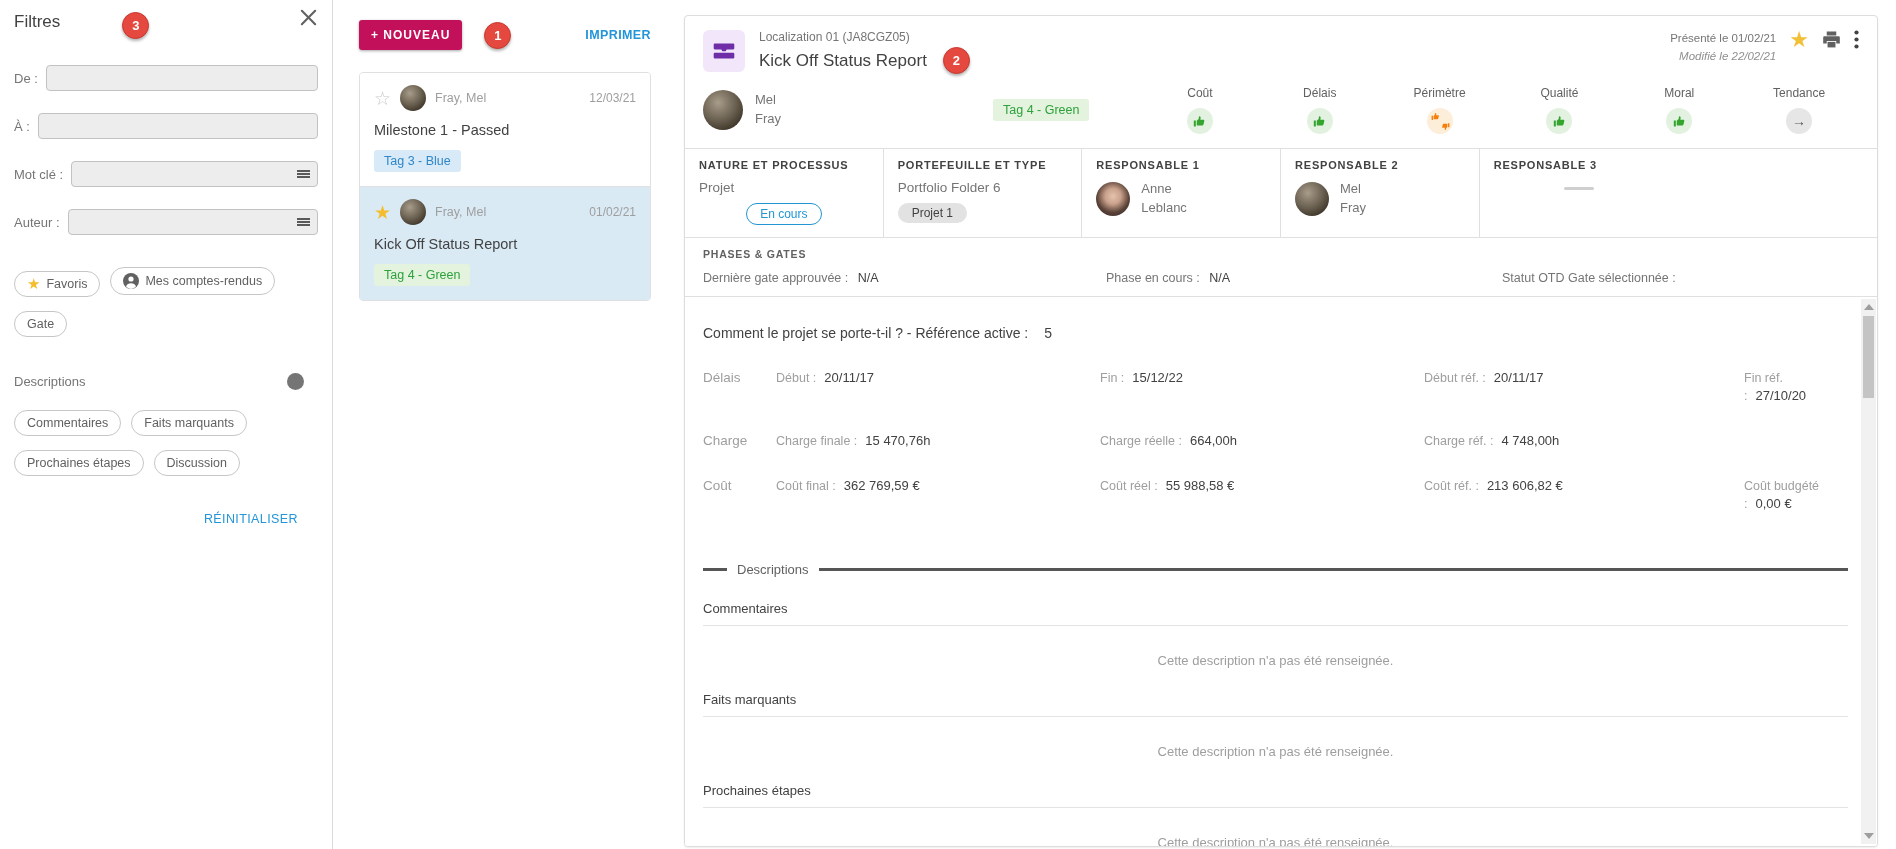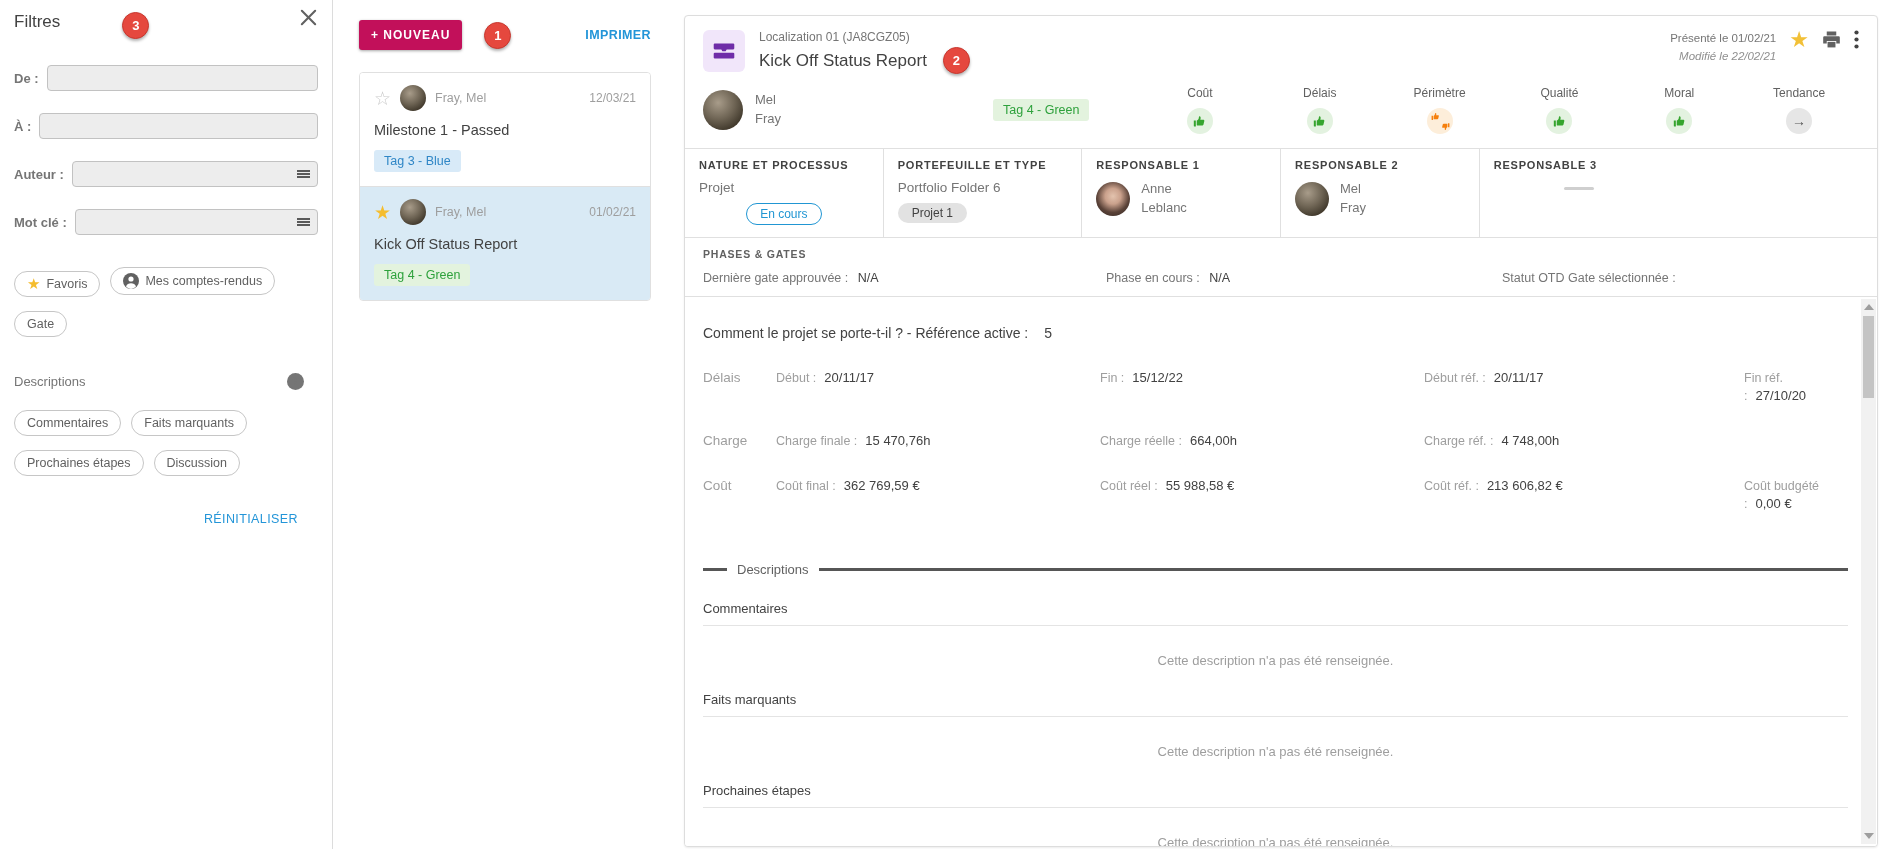--- a/index.html
+++ b/index.html
@@ -11,21 +11,21 @@
   .filters{width:333px;min-width:333px;border-right:1px solid #dcdcdc;position:relative;
            padding:12px 14px 0 14px;background:#fff;}
   .f-close{position:absolute;top:6px;right:12px;background:none;border:none;cursor:pointer;padding:2px;}
   .f-title-row{display:flex;align-items:flex-start;margin-bottom:26px;}
   .f-title{font-size:17px;font-weight:normal;color:#424242;margin:0;}
   .badge{width:27px;height:27px;border-radius:50%;background:#e5483e;border:1px solid #c8372e;color:#fff;
          font-size:13px;font-weight:bold;display:inline-flex;align-items:center;justify-content:center;
          box-shadow:0 2px 3px rgba(0,0,0,.3);flex:none;}
   .f-title-row .badge{margin-left:62px;}
   .f-row{display:flex;align-items:center;margin-bottom:22px;}
-  .f-row label{font-size:13px;color:#757575;margin-right:8px;white-space:nowrap;font-weight:bold;}
+  .f-row label{font-size:13px;color:#757575;margin-right:8px;white-space:nowrap;}
   .f-input{flex:1;height:26px;background:#ededed;border:1px solid #c2c2c2;border-radius:4px;position:relative;cursor:text;}
   .menu-lines{position:absolute;right:7px;top:8px;width:13px;height:8px;
               border-top:2px solid #5a5a5a;border-bottom:2px solid #5a5a5a;}
   .menu-lines::after{content:"";position:absolute;left:0;top:1px;width:13px;height:2px;background:#5a5a5a;}
   .chips{margin-top:32px;}
   .chip{display:inline-flex;align-items:center;gap:6px;border:1px solid #c6c6c6;border-radius:15px;
         padding:5px 12px;font-size:12.5px;color:#616161;background:#fff;margin:0 10px 14px 0;cursor:pointer;}
   .chip .star-ic{font-size:15px;color:#f5bd2e;line-height:10px;}
   .desc-row{display:flex;justify-content:space-between;align-items:center;margin:22px 0 20px;}
   .desc-row span{font-size:13px;color:#757575;}
@@ -160,27 +160,27 @@
 
     <div class="f-row">
       <label>De :</label>
       <div class="f-input"></div>
     </div>
     <div class="f-row">
       <label>À :</label>
       <div class="f-input"></div>
     </div>
     <div class="f-row">
-      <label>Auteur :</label>
+      <label>Mot clé :</label>
       <div class="f-input">
           <span class="menu-lines"></span>
         </div>
     </div>
     <div class="f-row">
-      <label>Mot clé :</label>
+      <label>Auteur :</label>
       <div class="f-input">
           <span class="menu-lines"></span>
         </div>
     </div>
 
     <div class="chips">
       <span class="chip">
         <span class="star-ic">★</span>
         <span>Favoris</span>
       </span><span class="chip">

